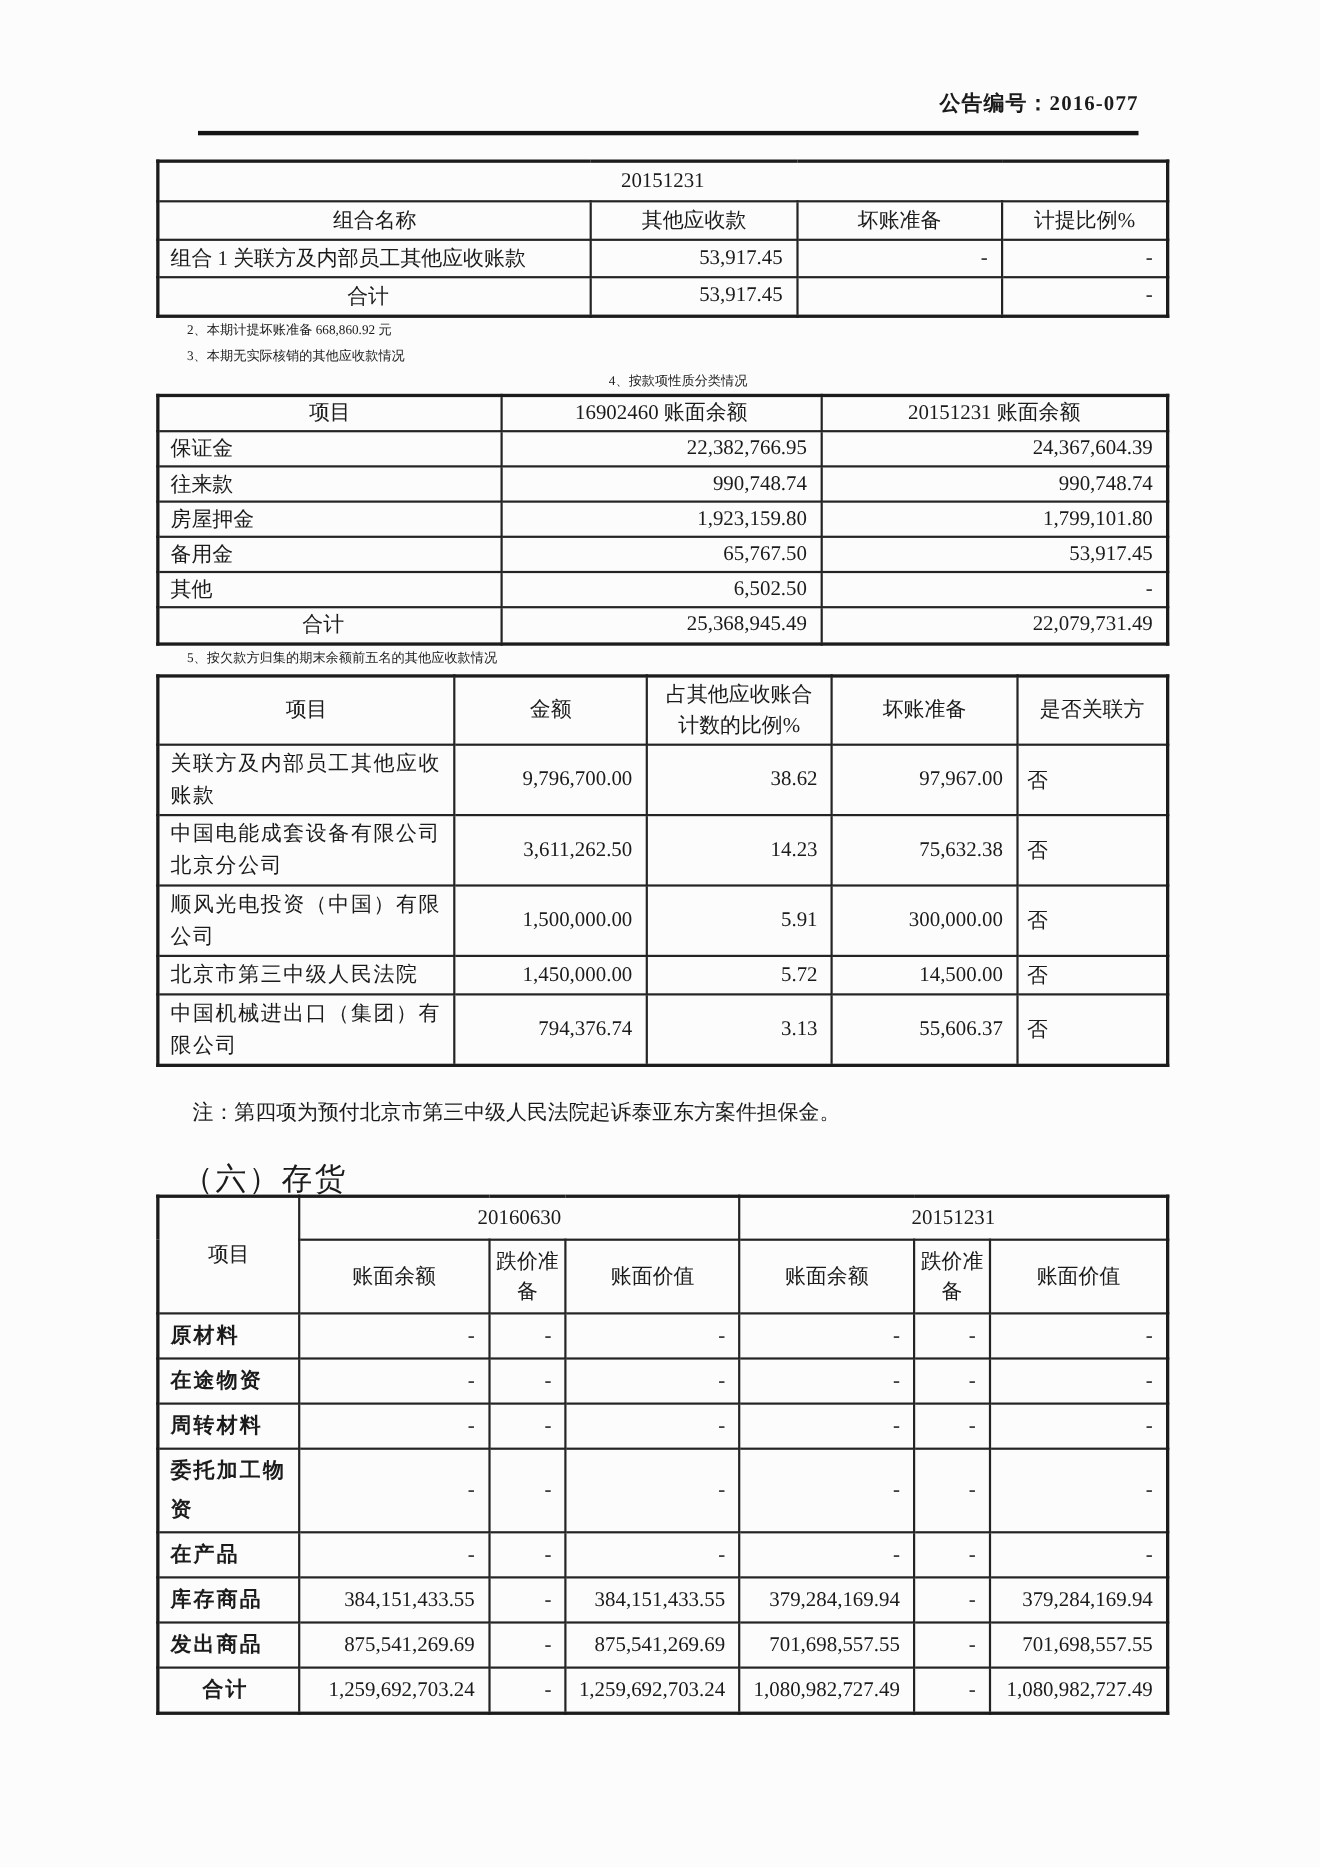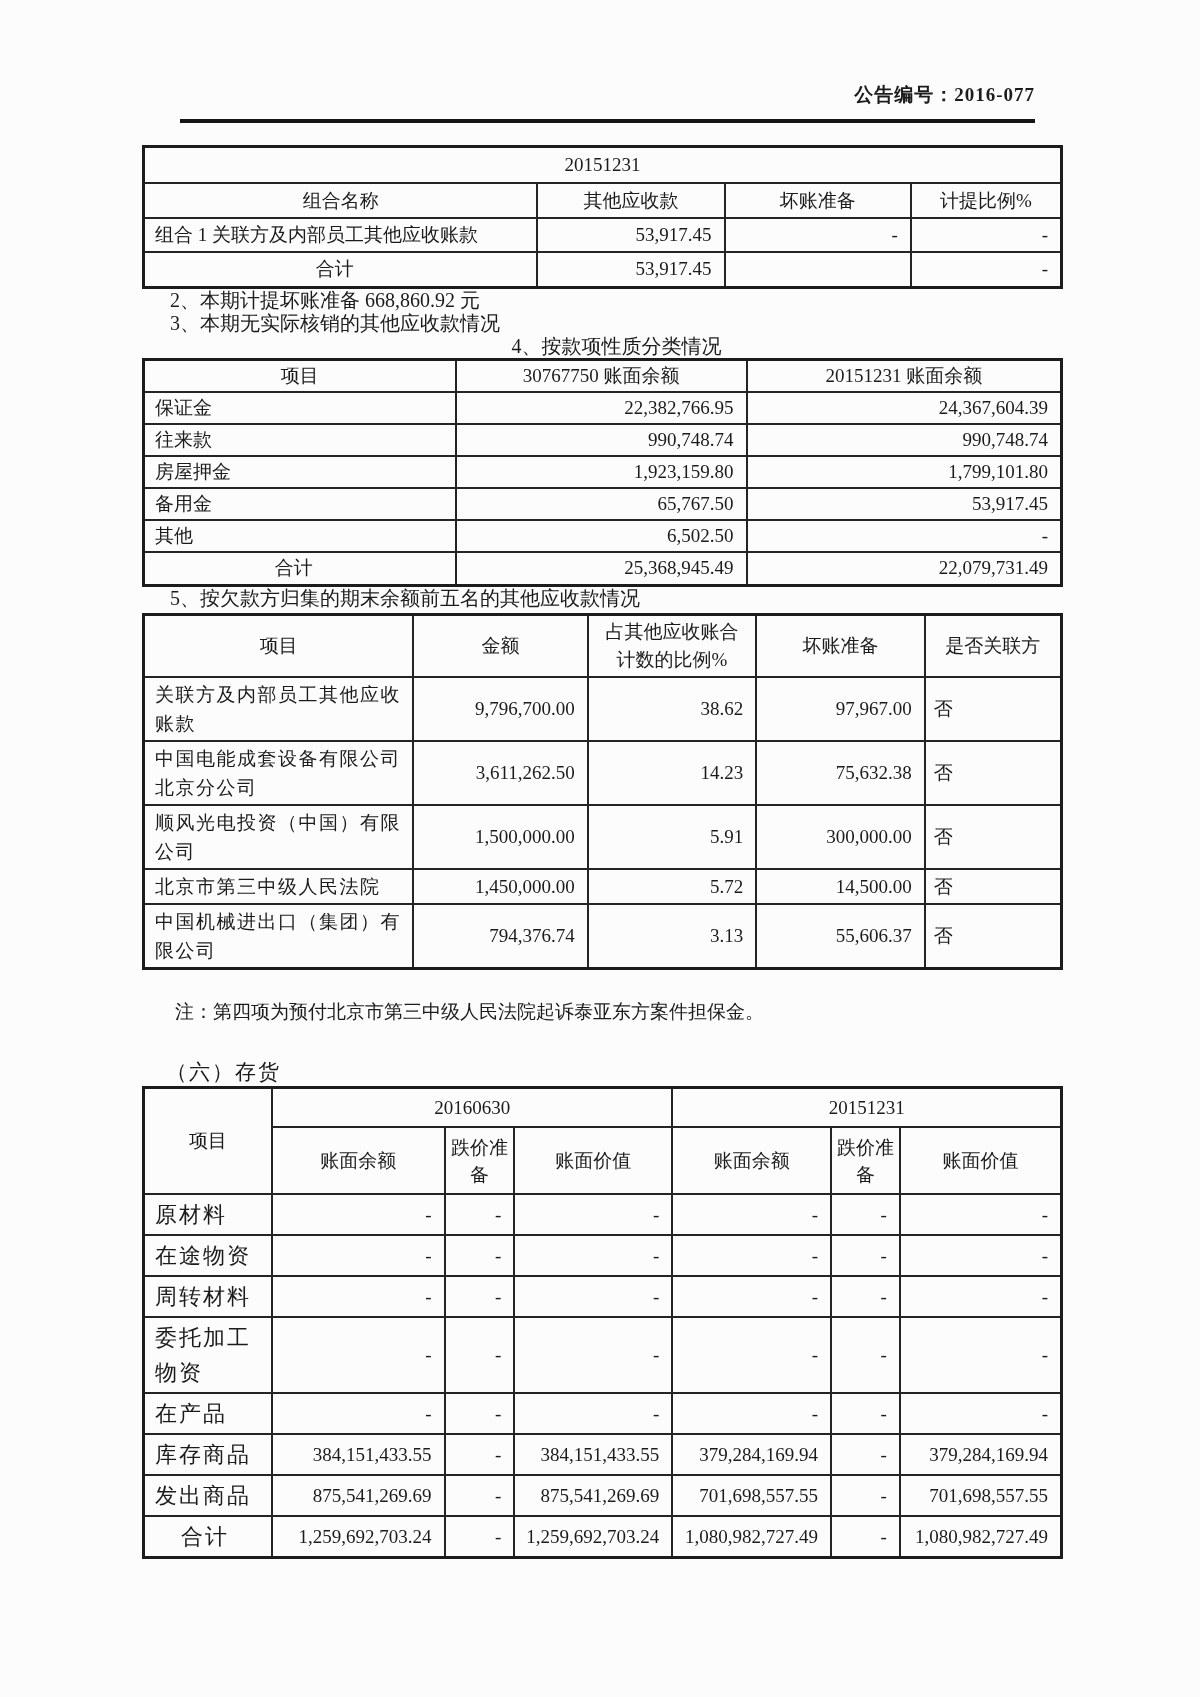--- a/index.html
+++ b/index.html
@@ -54,21 +54,21 @@
   .portfolio{margin-top:22px;}
   .portfolio tr.title-row th{height:30px;}
   .portfolio thead tr.cols-row th{height:29px;}
   .portfolio tbody tr{height:34px;}
   .portfolio tbody tr:last-child{height:35px;}
   .portfolio tbody tr:last-child td:first-child{text-align:center;padding-left:0;}
 
   
   p.item{
     margin:0 0 0 28px;
-    font-size:20px;line-height:23px;
+    font-size:12px;line-height:23px;
   }
   .item-2{margin-top:12px;}
   .item-3{margin-top:10px;}
   .item-4{margin-top:5px;text-align:center;}
   .item-5{margin-top:40px;}
 
   
   .nature{margin-top:0px;}
   .nature thead tr{height:29px;}
   .nature tbody tr{height:32px;}
@@ -84,33 +84,33 @@
   .top5 td:first-child{line-height:29px;letter-spacing:1.5px;padding-right:8px;}
   .top5 td:last-child{text-align:left;padding-left:8px;}
 
   .note-line{
     margin:30px 0 0 33px;
     font-size:19px;line-height:23px;
   }
 
   .section-title{
     margin:38px 0 0 24px;
-    font-size:21px;line-height:23px;
+    font-size:28px;line-height:23px;
     letter-spacing:2px;
   }
 
   
   .inventory{margin-top:2px;font-size:18.5px;}
   .inventory thead tr.group-row th{height:33px;margin-left:42px;}
   .inventory thead tr.sub-row th{height:61px;line-height:27px;}
   .inventory tbody tr{height:34px;}
   .inventory tbody tr:nth-child(1){height:37px;}
   .inventory tbody tr:nth-child(4){height:76px;margin-top:24px;}
   .inventory tbody tr:last-child{height:35px;}
-  .inventory td:first-child{line-height:35px;letter-spacing:2px;padding-left:8px;padding-right:6px;font-size:22px;}
+  .inventory td:first-child{line-height:35px;letter-spacing:2px;padding-left:8px;padding-right:6px;font-size:19px;font-weight:bold;}
   .inventory tbody tr:last-child td:first-child{text-align:center;padding-left:0;letter-spacing:2px;}
 </style>
 </head>
 <body>
 
 <div class="page">
   <div class="content">
 
     <div class="doc-header">公告编号：2016-077</div>
     <div class="header-rule"></div>
@@ -155,21 +155,21 @@
 
     <table class="tbl nature">
       <colgroup>
         <col style="width:34%">
           <col style="width:31.7%">
           <col style="width:34.3%">
       </colgroup>
       <thead>
         <tr>
           <th>项目</th>
-          <th>30767750 账面余额</th>
+          <th>16902460 账面余额</th>
           <th>20151231 账面余额</th>
         </tr>
       </thead>
       <tbody>
           <tr>
             <td>保证金</td>
             <td>22,382,766.95</td>
             <td>24,367,604.39</td>
           </tr>
           <tr>

